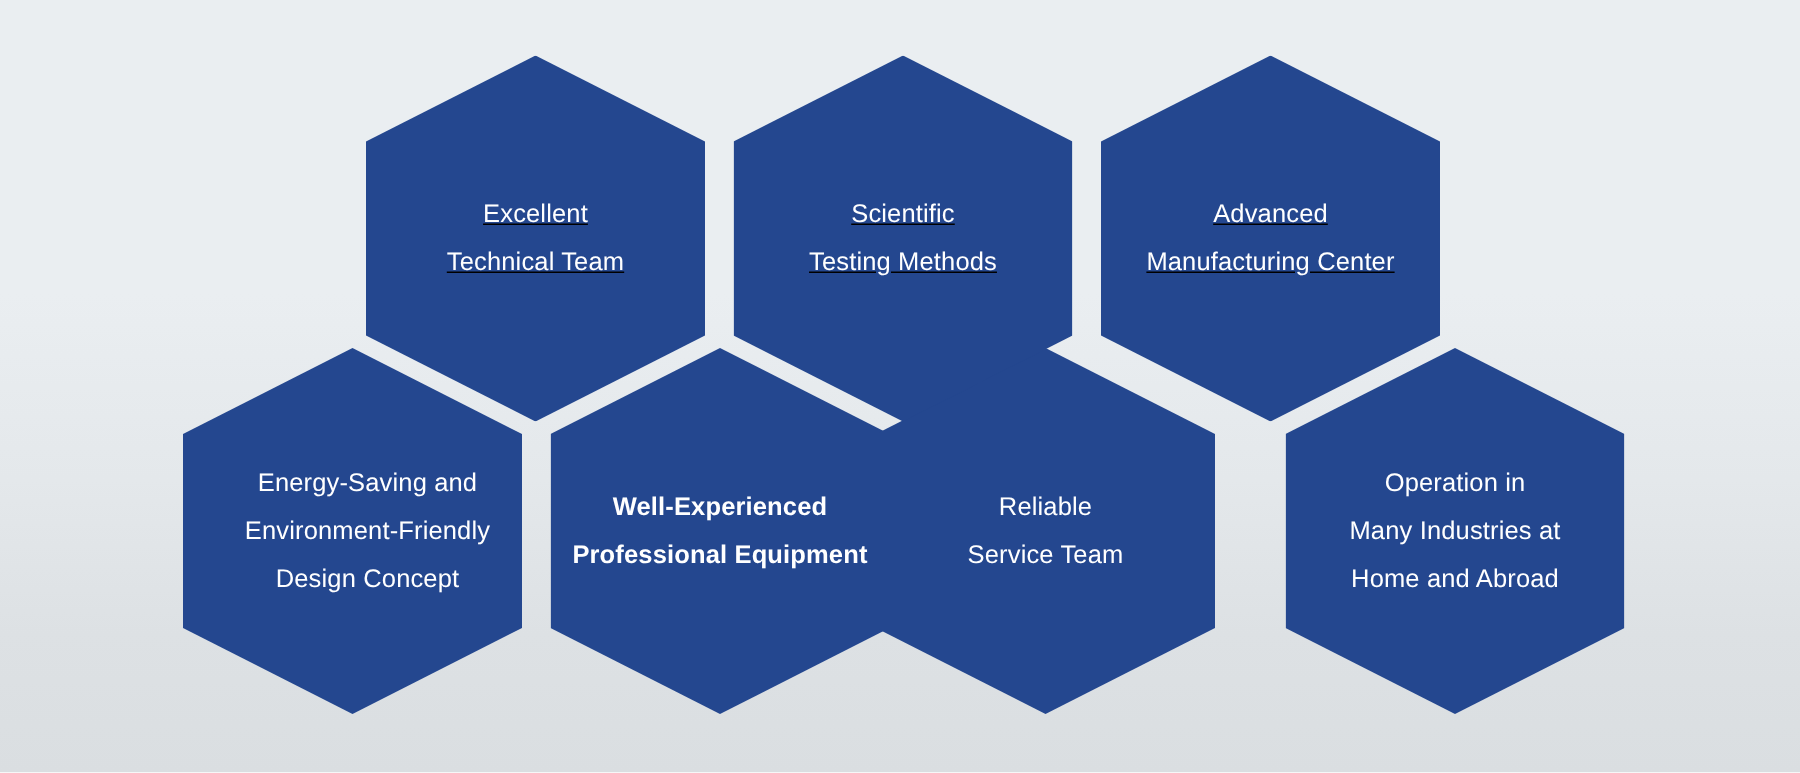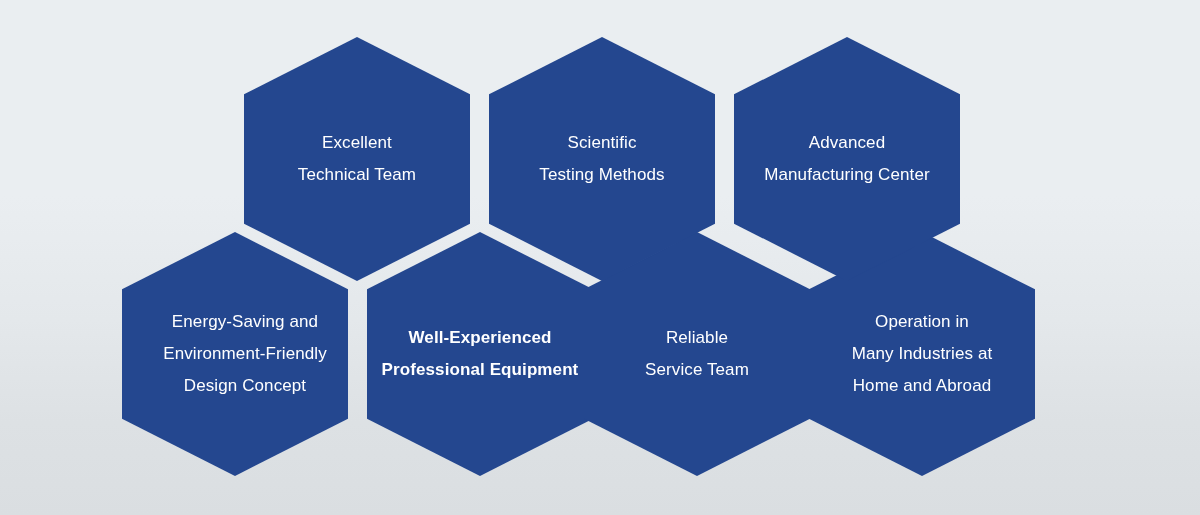--- a/index.html
+++ b/index.html
@@ -55,31 +55,31 @@
     line-height: 32px;
     text-align: center;
     width: 100%;
     padding: 0 8px;
     box-sizing: border-box;
     letter-spacing: 0.1px;
     white-space: pre-line;
   }
 
   
-  .row-top { top: 37px; }
+  .row-top { top: 37px; text-decoration: underline; }
   .c-top-1 { left: 244px; }
   .c-top-2 { left: 489px; }
   .c-top-3 { left: 734px; align-items: center; }
 
   
   .row-bottom { top: 232px; }
   .c-bot-1 { left: 122px; padding-left: 20px; }
   .c-bot-2 { left: 367px; font-weight: bold; }
   .c-bot-3 { left: 584px; }
-  .c-bot-4 { left: 809px; }
+  .c-bot-4 { left: 857px; }
 </style>
 </head>
 <body>
 
 <div id="infographic">
 
   <div class="hex-layer">
 
     <div class="hex row-bottom c-bot-1">
       <span class="hex-label">Energy-Saving and

